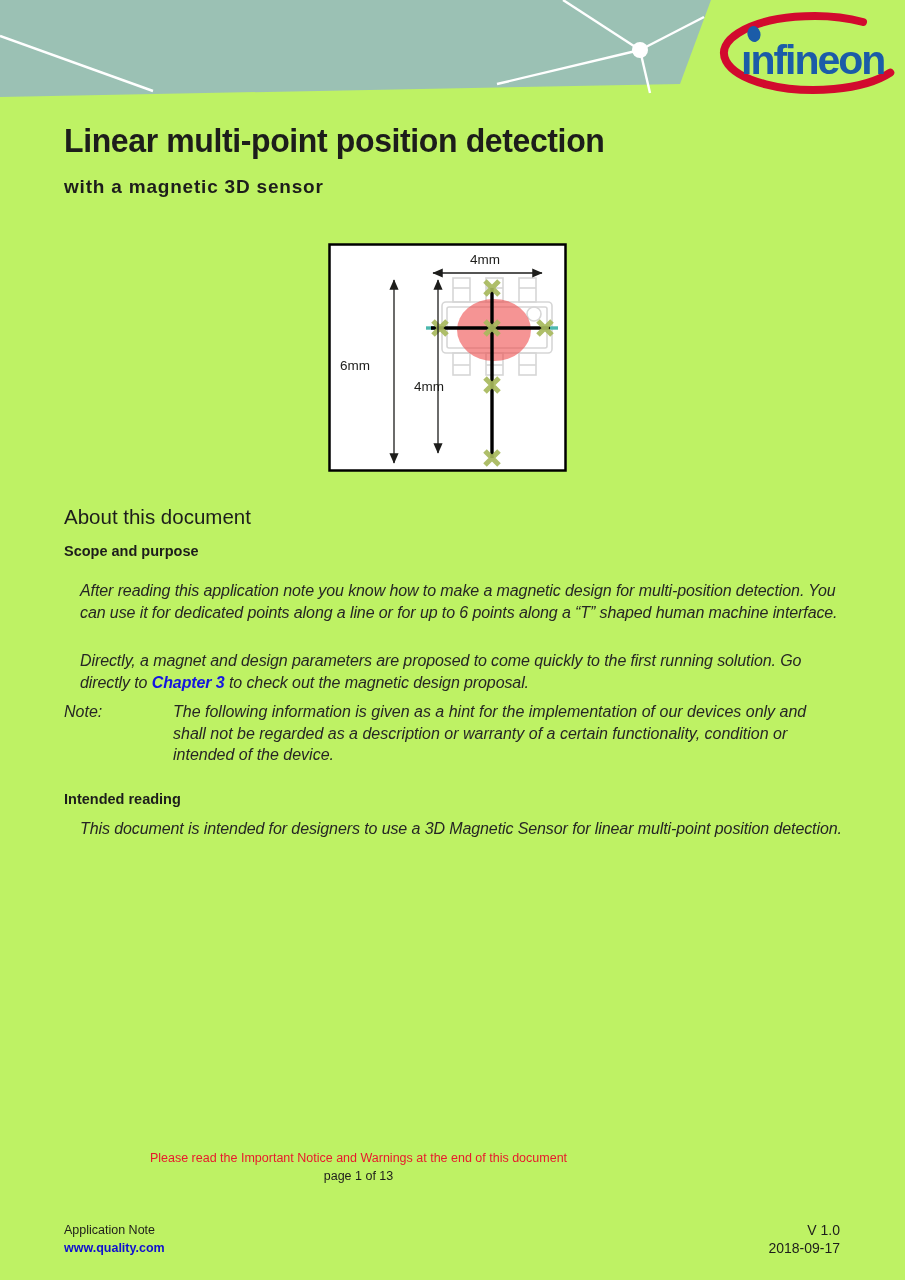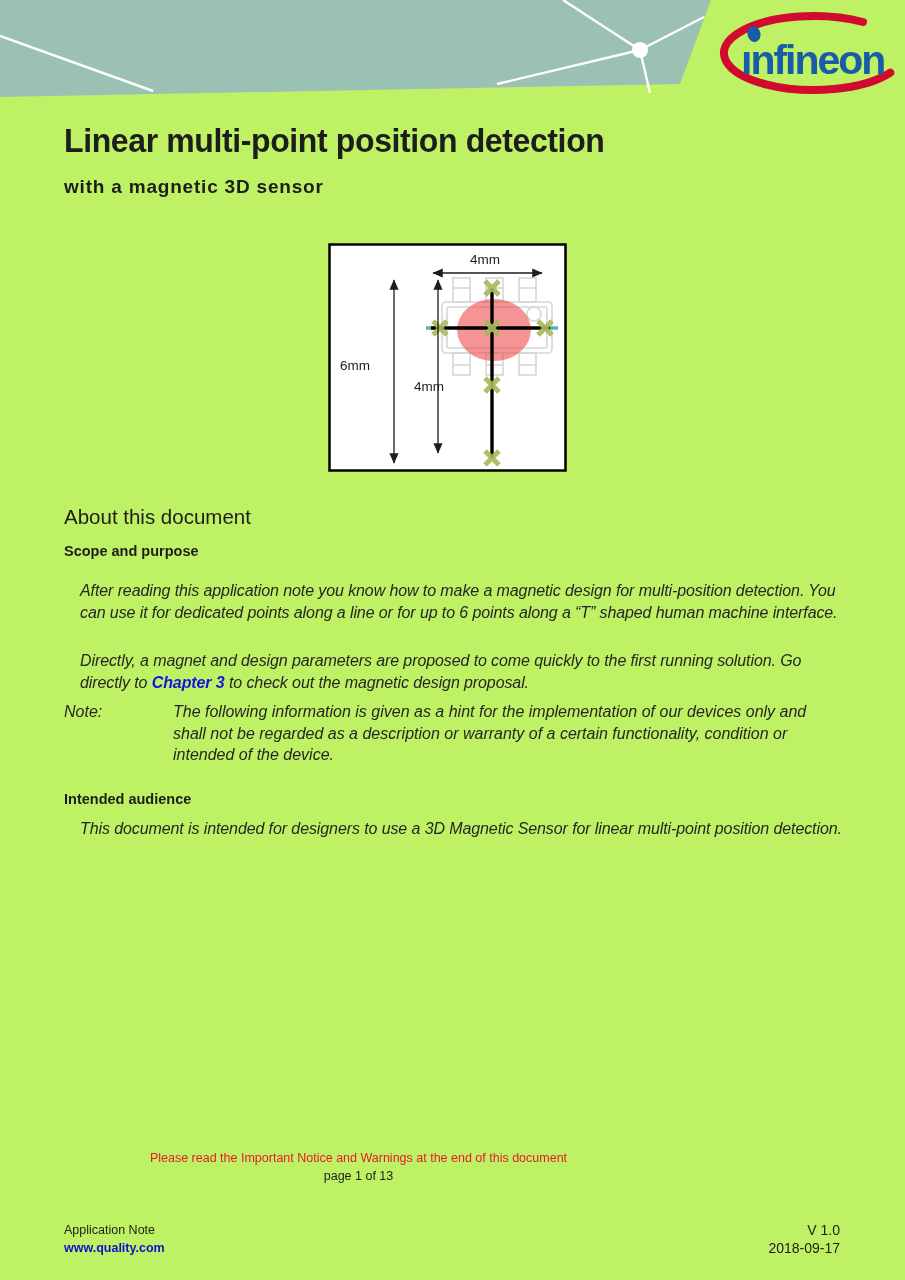--- a/index.html
+++ b/index.html
@@ -155,21 +155,21 @@
 
   <div class="abs para p2">
     <span>Directly, a magnet and design parameters are proposed to come quickly to the first running solution. Go directly to </span><span class="chapter-link">Chapter 3</span><span> to check out the magnetic design proposal.</span>
   </div>
 
   <div class="abs note-row">
     <div class="note-label">Note:</div>
     <div class="note-body">The following information is given as a hint for the implementation of our devices only and shall not be regarded as a description or warranty of a certain functionality, condition or intended of the device.</div>
   </div>
 
-  <div class="abs h-sub h-audience">Intended audience</div>
+  <div class="abs h-sub h-audience">Intended reading</div>
 
   <div class="abs para p3">This document is intended for designers to use a 3D Magnetic Sensor for linear multi-point position detection.</div>
 
   <div class="abs footer-left">
     <div>Application Note</div>
     <div class="footer-site">www.quality.com</div>
   </div>
   <div class="abs footer-center">
     <div class="footer-notice">Please read the Important Notice and Warnings at the end of this document</div>
     <div>page 1 of 13</div>

